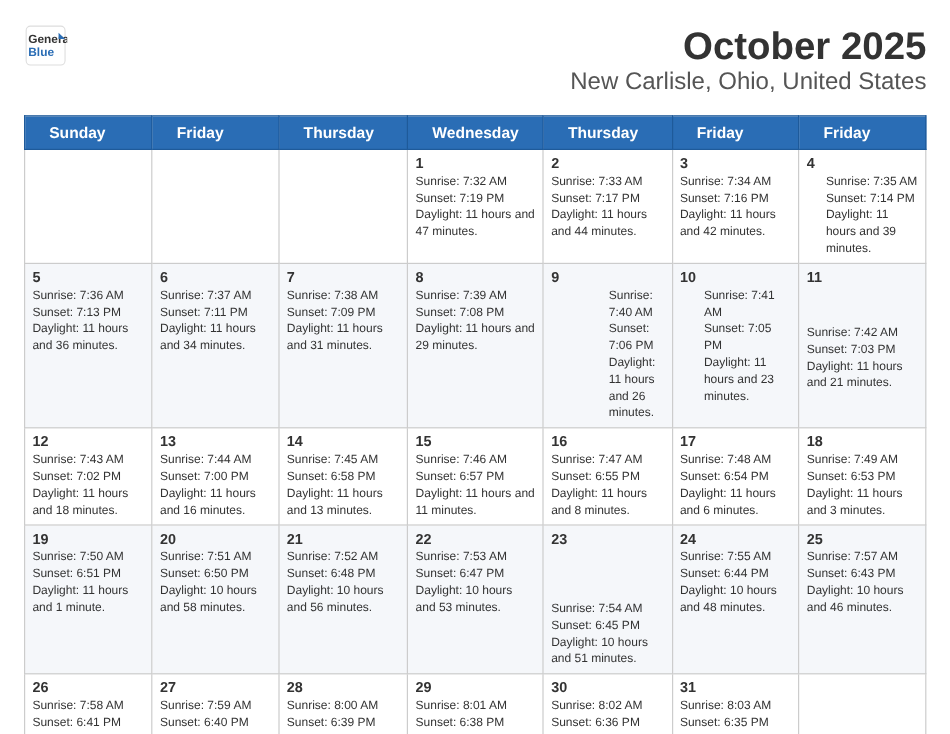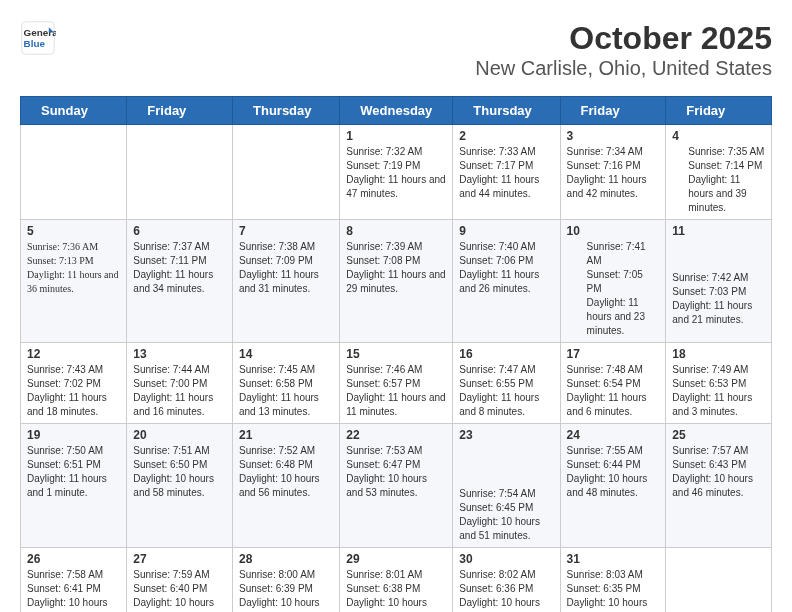--- a/index.html
+++ b/index.html
@@ -134,21 +134,21 @@
         <td>
           <div class="day-number">4</div>
           <div class="day-info" style="white-space: pre-line; margin-left: 16px;">Sunrise: 7:35 AM
 Sunset: 7:14 PM
 Daylight: 11 hours and 39 minutes.</div>
         </td>
       </tr>
       <tr>
         <td>
           <div class="day-number">5</div>
-          <div class="day-info" style="white-space: pre-line; font-family: Liberation Serif, serif;">Sunrise: 7:36 AM
+          <div class="day-info" style="white-space: pre-line;">Sunrise: 7:36 AM
 Sunset: 7:13 PM
 Daylight: 11 hours and 36 minutes.</div>
         </td>
         <td>
           <div class="day-number">6</div>
           <div class="day-info" style="white-space: pre-line;">Sunrise: 7:37 AM
 Sunset: 7:11 PM
 Daylight: 11 hours and 34 minutes.</div>
         </td>
         <td>
@@ -158,21 +158,21 @@
 Daylight: 11 hours and 31 minutes.</div>
         </td>
         <td>
           <div class="day-number">8</div>
           <div class="day-info" style="white-space: pre-line;">Sunrise: 7:39 AM
 Sunset: 7:08 PM
 Daylight: 11 hours and 29 minutes.</div>
         </td>
         <td>
           <div class="day-number">9</div>
-          <div class="day-info" style="white-space: pre-line;">Sunrise: 7:40 AM
+          <div class="day-info" style="white-space: pre-line; margin-left: 48px;">Sunrise: 7:40 AM
 Sunset: 7:06 PM
 Daylight: 11 hours and 26 minutes.</div>
         </td>
         <td>
           <div class="day-number">10</div>
           <div class="day-info" style="white-space: pre-line; margin-left: 20px;">Sunrise: 7:41 AM
 Sunset: 7:05 PM
 Daylight: 11 hours and 23 minutes.</div>
         </td>
         <td>

